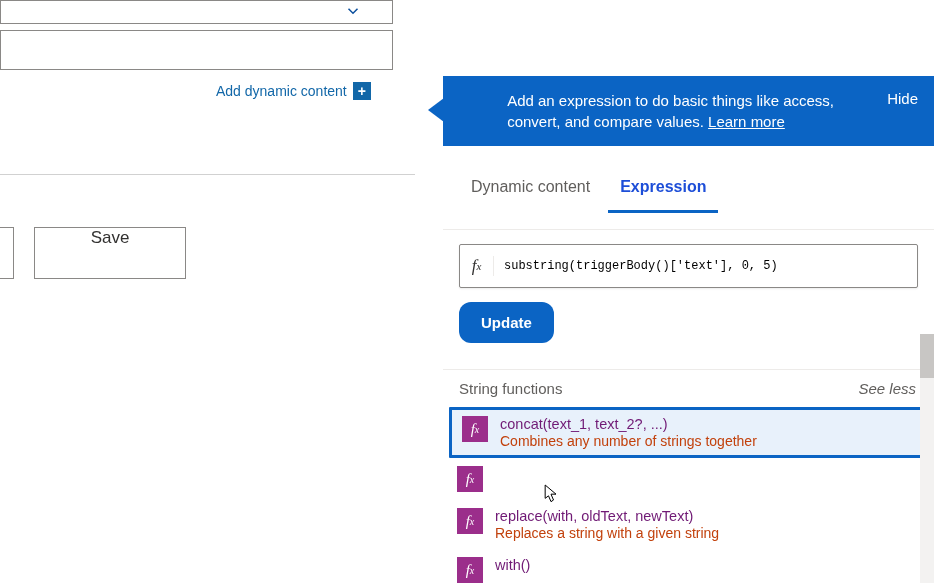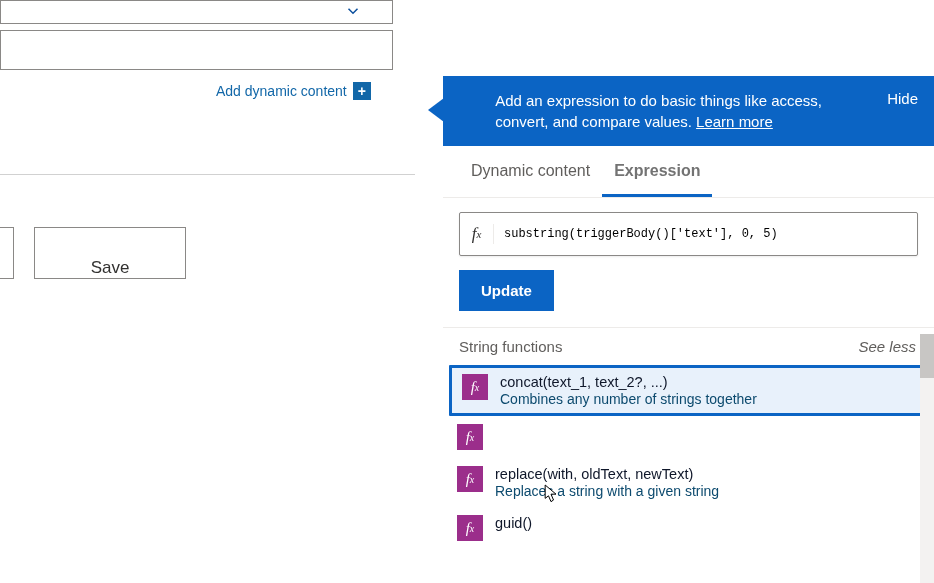--- a/index.html
+++ b/index.html
@@ -6,49 +6,49 @@
 body { font-family: "Segoe UI", Tahoma, sans-serif; font-size: 14px; color: #323130; width: 934px; height: 583px; overflow: hidden; position: relative; background: #fff; }
 
 .left-pane { position: absolute; left: 0; top: 0; width: 415px; height: 583px; padding-left: 24px; }
 .input-row-1 { position: absolute; top: 0; left: 0; width: 393px; height: 24px; border: 1px solid #8a8886; background: #fff; }
 .chevron { position: absolute; top: 2px; left: 344px; color: #0b4f9e; font-size: 18px; }
 .input-row-2 { position: absolute; top: 30px; left: 0; width: 393px; height: 40px; border: 1px solid #8a8886; background: #fff; }
 .add-dyn { position: absolute; top: 82px; left: 216px; color: #1267a8; font-size: 14px; display: flex; align-items: center; gap: 6px; cursor: pointer; }
 .plus-badge { width: 18px; height: 18px; background: #1267a8; color: #fff; display: inline-flex; align-items: center; justify-content: center; font-size: 14px; font-weight: bold; }
 .divider { position: absolute; top: 174px; left: 0; width: 415px; height: 1px; background: #d1d1d1; }
 .save-partial { position: absolute; top: 227px; left: 0; width: 14px; height: 52px; border-top: 1px solid #8a8886; border-right: 1px solid #8a8886; border-bottom: 1px solid #8a8886; }
-.save-btn { position: absolute; top: 227px; left: 34px; width: 152px; height: 52px; border: 1px solid #8a8886; background: #fff; display: flex; align-items: flex-end; justify-content: center; font-size: 17px; cursor: pointer; }
+.save-btn { position: absolute; top: 227px; left: 34px; width: 152px; height: 52px; border: 1px solid #8a8886; background: #fff; display: flex; align-items: flex-start; justify-content: center; font-size: 17px; cursor: pointer; }
 
 .panel { position: absolute; left: 443px; top: 76px; width: 491px; background: #fff; }
 .beak { position: absolute; left: 428px; top: 98px; width: 0; height: 0; border-top: 12px solid transparent; border-bottom: 12px solid transparent; border-right: 16px solid #0b64c4; }
 .banner { background: #0b64c4; color: #fff; padding: 14px 16px 14px 16px; display: flex; justify-content: flex-end; align-items: flex-start; font-size: 15px; }
 .banner-text { max-width: 380px; line-height: 1.4; }
 .banner-text a { color: #fff; text-decoration: underline; }
-.hide-link { cursor: pointer; margin-left: 12px; }
+.hide-link { cursor: pointer; }
 
-.tabs { display: flex; border-bottom: 1px solid #edebe9; padding: 0 16px; position: relative; }
+.tabs { display: flex; border-bottom: 1px solid #edebe9; padding: 16px 16px; position: relative; gap: 6px; }
 .tab { padding: 16px 12px 14px 12px; font-size: 16px; color: #605e5c; cursor: pointer; }
-.tab.active { color: #737373; font-weight: 600; border-bottom: 3px solid #0b64c4; }
+.tab.active { color: #1d4ed8; font-weight: 600; border-bottom: 3px solid #0b64c4; }
 
 .expr-wrap { padding: 14px 16px 0 16px; }
 .expr-input-box { display: flex; align-items: center; border: 1px solid #8a8886; background: #fff; height: 44px; border-radius: 2px; overflow: hidden; box-shadow: 0 1px 2px rgba(0,0,0,0.08); }
 .fx-label { width: 34px; background: #fff; font-family: "Times New Roman", serif; font-style: italic; font-size: 17px; display: flex; align-items: center; justify-content: center; color: #323130; border-right: 1px solid #edebe9; }
 .expr-input { flex: 1; border: none; outline: none; padding: 0 10px; font-family: Consolas, "Courier New", monospace; font-size: 12px; }
 
-.update-btn { margin: 14px 0 0 16px; background: #0b64c4; color: #fff; border: none; padding: 12px 22px; font-size: 15px; font-weight: 600; cursor: pointer; border-radius: 0; }
+.update-btn { margin: 14px 0 0 16px; background: #0b64c4; color: #fff; border: none; padding: 12px 22px; font-size: 15px; font-weight: 600; cursor: pointer; border-radius: 12px; }
 
-.list-area { margin-top: 16px; border-top: 1px solid #edebe9; position: relative; }
+.list-area { margin-top: 26px; border-top: 1px solid #edebe9; position: relative; }
 .section-header { display: flex; justify-content: space-between; align-items: center; padding: 10px 18px 10px 16px; font-size: 15px; color: #605e5c; }
 .see-less { color: #605e5c; cursor: pointer; font-size: 15px; font-style: italic; }
 
 .func-item { display: flex; gap: 12px; padding: 8px 14px 8px 14px; cursor: pointer; align-items: flex-start; }
 .func-item.highlight { border: 3px solid #0b64c4; background: #e8f1fb; border-radius: 1px; margin: 0 6px; padding: 6px 10px; }
 .fx-badge { width: 26px; height: 26px; background: #9b2e8b; color: #fff; display: flex; align-items: center; justify-content: center; font-family: "Times New Roman", serif; font-style: italic; font-size: 15px; flex-shrink: 0; }
-.func-text .sig { font-size: 14.5px; color: #0f172a; font-weight: 400; }
-.func-text .desc { font-size: 14px; color: #0c4a6e; margin-top: 1px; }
+.func-text .sig { font-size: 14.5px; color: #701a75; font-weight: 400; }
+.func-text .desc { font-size: 14px; color: #c2410c; margin-top: 1px; }
 
 .scrollbar { position: absolute; right: 0; top: 334px; width: 14px; height: 249px; background: #f3f2f1; }
 .scrollbar-thumb { position: absolute; top: 0; width: 14px; height: 44px; background: #c8c6c4; }
 
 .cursor-icon { position: absolute; left: 541px; top: 483px; width: 20px; height: 24px; pointer-events: none; z-index: 50; }
 </style>
 </head>
 <body>
 
 <div class="left-pane">
@@ -135,21 +135,21 @@
         <div class="desc">Replaces a string with a given string</div>
       </div>
     </div>
 
     <div class="func-item" style="padding-bottom:0;">
       <span class="fx-badge">
           <span>f</span>
           <sub style="font-size:10px;">x</sub>
         </span>
       <div class="func-text">
-        <div class="sig">guid()</div>
+        <div class="sig">with()</div>
       </div>
     </div>
 
   </div>
 </div>
 
 <div class="scrollbar">
   <div class="scrollbar-thumb"></div>
 </div>
 

